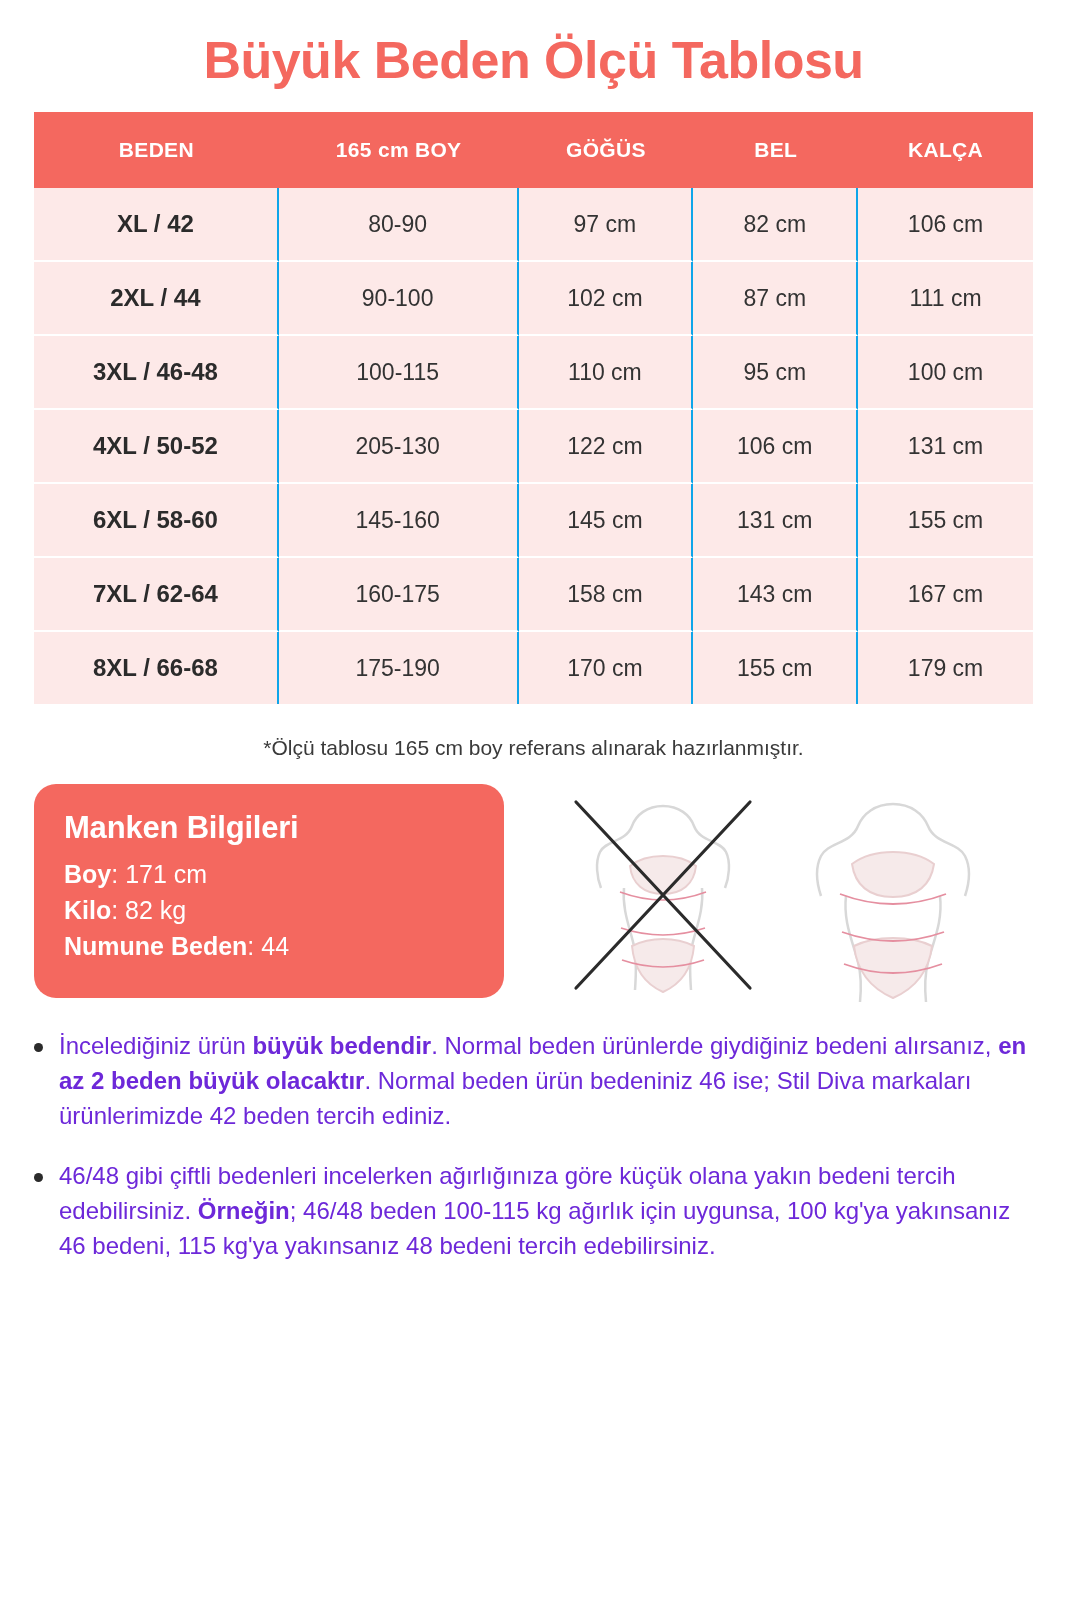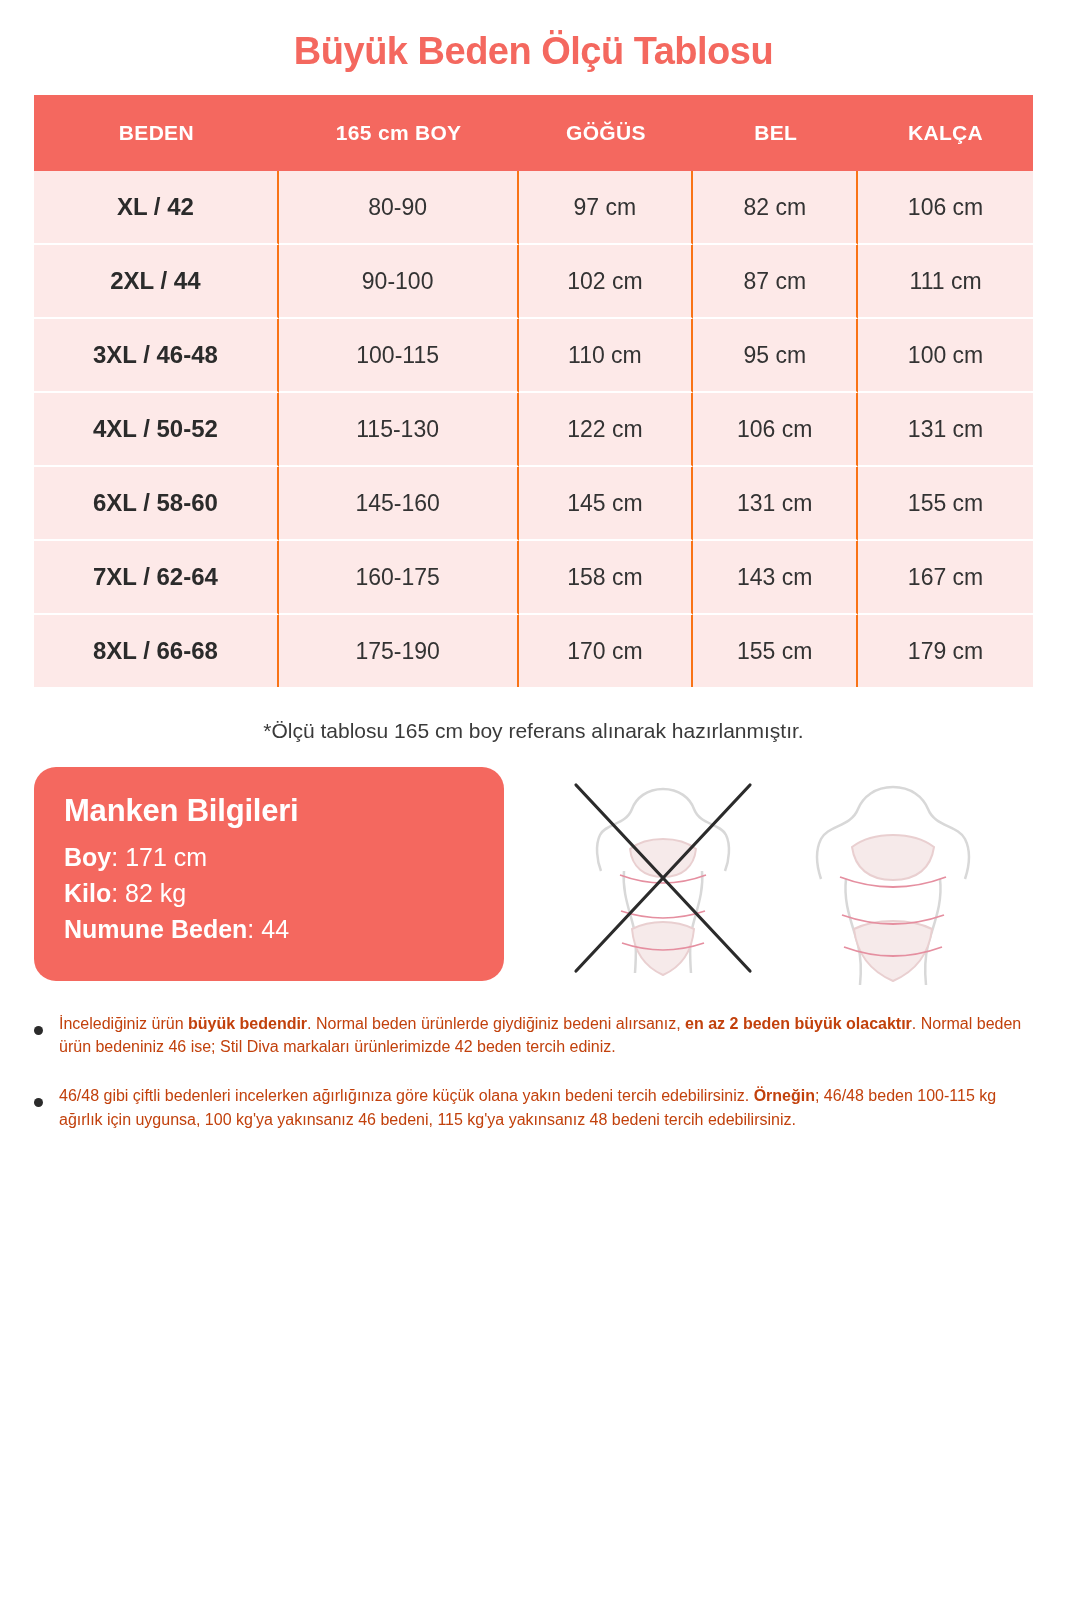--- a/index.html
+++ b/index.html
@@ -16,21 +16,21 @@
     min-height: 1600px;
     background: #ffffff;
     padding: 0;
     overflow: hidden;
   }
 
   
   .title {
     text-align: center;
     color: #f4685f;
-    font-size: 38px;
+    font-size: 52px;
     font-weight: bold;
     letter-spacing: -0.5px;
     padding: 30px 0 22px 0;
     margin: 0;
   }
 
   
   .table-wrap {
     padding: 0 34px;
   }
@@ -50,21 +50,21 @@
     letter-spacing: 0.3px;
   }
   table.size-table th.col-beden { width: 24.5%; }
   table.size-table th.col-boy { width: 24%; }
   table.size-table th.col-gogus { width: 17.5%; }
   table.size-table th.col-bel { width: 16.5%; }
   table.size-table th.col-kalca { width: 17.5%; }
 
   table.size-table td {
     background: #fde9e8;
-    border-right: 2px solid #f97316;
+    border-right: 2px solid #0ea5e9;
     border-bottom: 2px solid #ffffff;
     text-align: center;
     color: #333333;
     font-size: 23px;
     padding: 22px 4px;
     font-weight: normal;
   }
   table.size-table td.size-cell {
     font-weight: bold;
     color: #2b2b2b;
@@ -127,23 +127,23 @@
   }
   .bullet .dot {
     flex: none;
     width: 9px;
     height: 9px;
     border-radius: 50%;
     background: #2b2b2b;
     margin-top: 14px;
   }
   .bullet .txt {
-    font-size: 16px;
+    font-size: 24px;
     line-height: 1.45;
-    color: #c2410c;
+    color: #6d28d9;
   }
   .bullet .txt b { font-weight: bold; }
 </style>
 </head>
 <body>
 
 <div class="page">
 
   <h1 class="title">Büyük Beden Ölçü Tablosu</h1>
 
@@ -175,21 +175,21 @@
         </tr>
         <tr>
           <td class="size-cell">3XL / 46-48</td>
           <td>100-115</td>
           <td>110 cm</td>
           <td>95 cm</td>
           <td>100 cm</td>
         </tr>
         <tr>
           <td class="size-cell">4XL / 50-52</td>
-          <td>115-130</td>
+          <td>205-130</td>
           <td>122 cm</td>
           <td>106 cm</td>
           <td>131 cm</td>
         </tr>
         <tr>
           <td class="size-cell">6XL / 58-60</td>
           <td>145-160</td>
           <td>145 cm</td>
           <td>131 cm</td>
           <td>155 cm</td>

